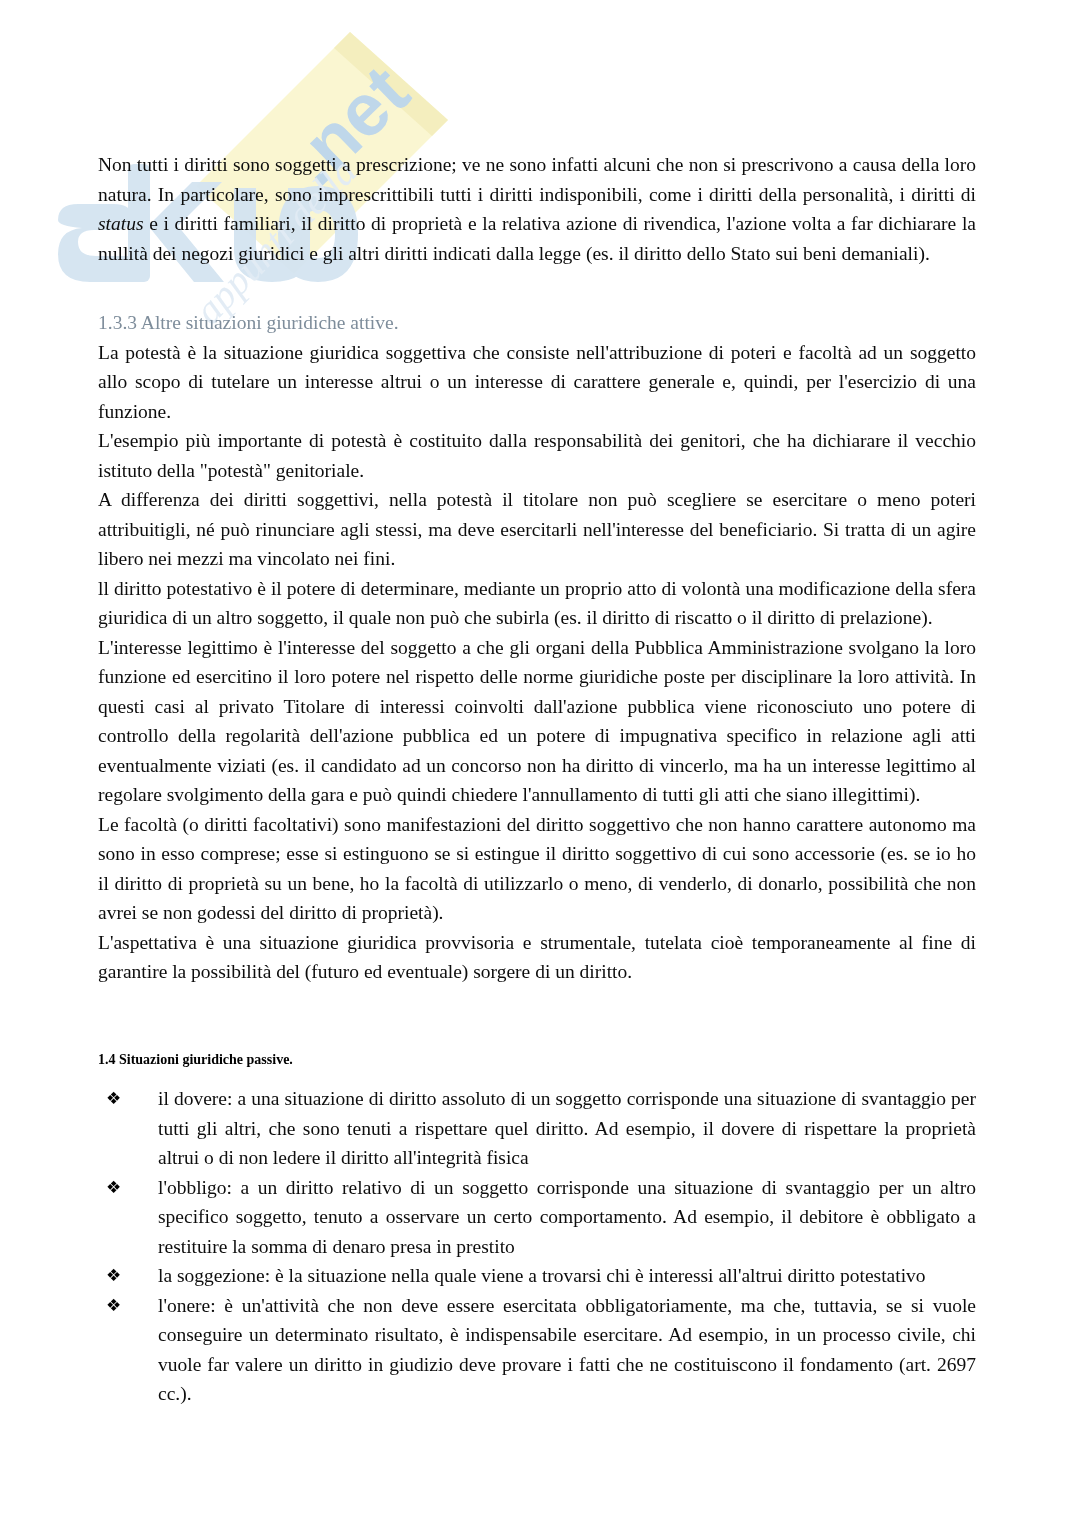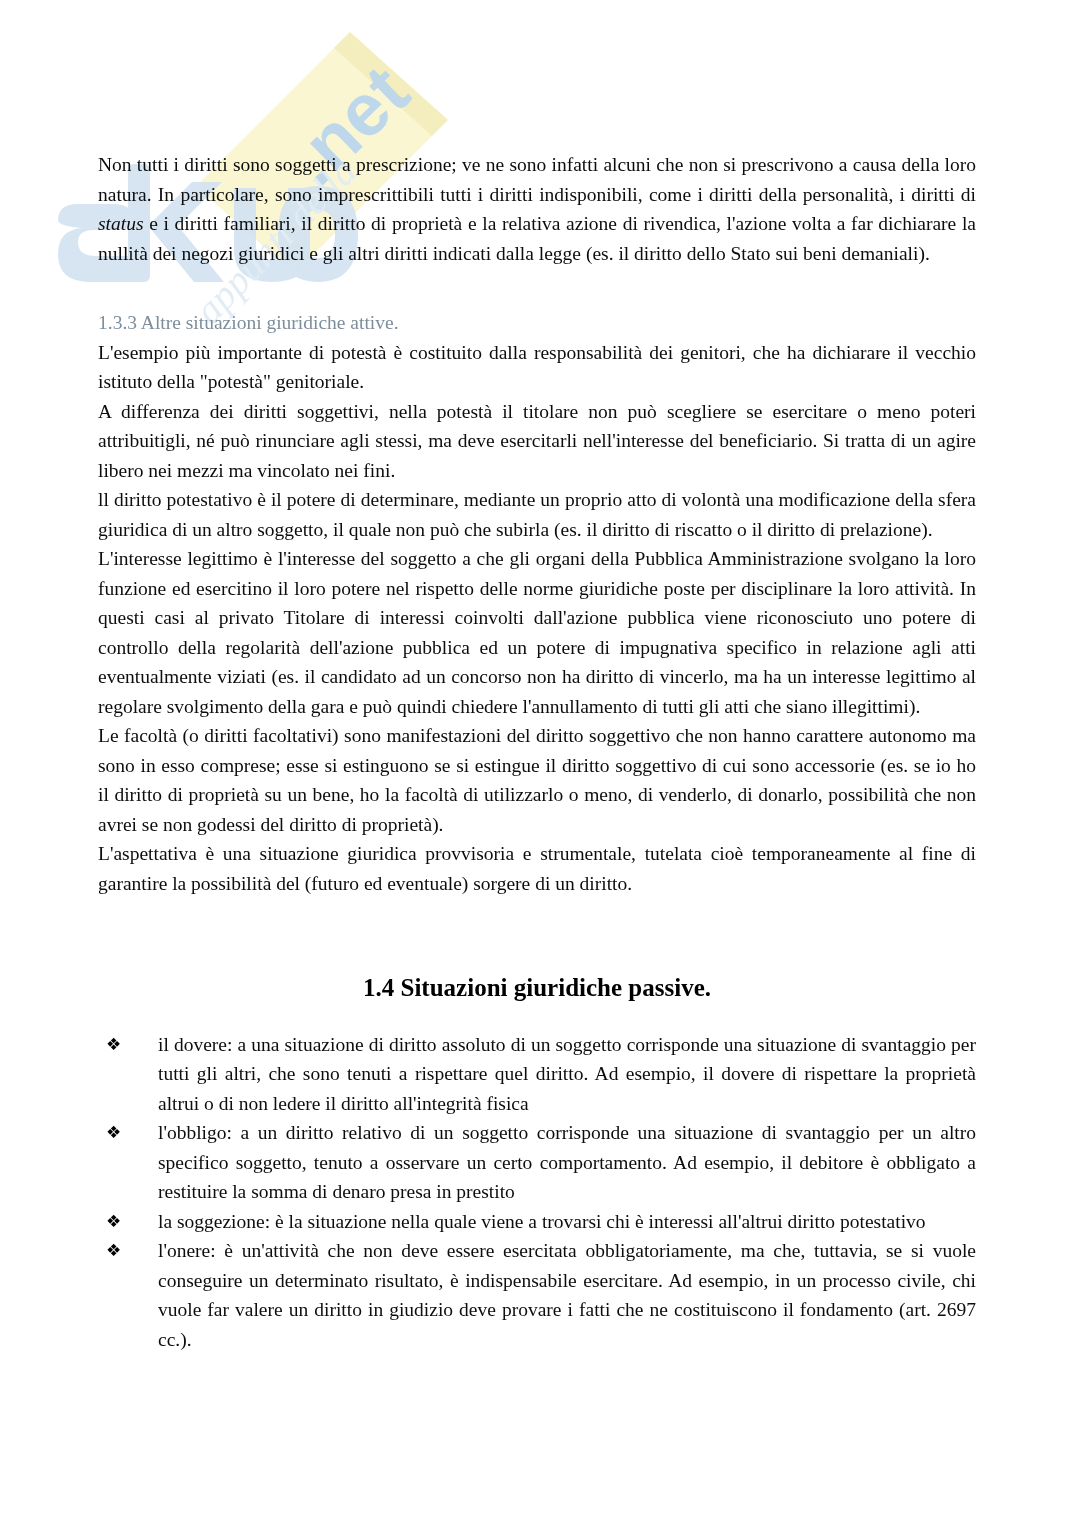--- a/index.html
+++ b/index.html
@@ -60,26 +60,26 @@
   h3.heading-muted {
     margin: 0;
     font-size: 19.5px;
     line-height: 29.5px;
     font-weight: normal;
     color: #7e8d9b;
     text-align: left;
   }
 
   h3.heading-dark {
-    margin: 17px;
-    font-size: 25px;
+    margin: 0;
+    font-size: 14px;
     line-height: 29.5px;
     font-weight: bold;
     color: #000000;
-    text-align: center;
+    text-align: left;
   }
 
   .italic { font-style: italic; }
 
   
   ul.bullets {
     margin: 0;
     padding: 0;
     list-style: none;
   }
@@ -140,20 +140,21 @@
   </div>
 
   <div class="content">
 
     <p class="para"><span>Non tutti i diritti sono soggetti a prescrizione; ve ne sono infatti alcuni che non si prescrivono a causa della loro natura. In particolare, sono imprescrittibili tutti i diritti indisponibili, come i diritti della personalità, i diritti di </span><span class="italic">status</span><span> e i diritti familiari, il diritto di proprietà e la relativa azione di rivendica, l'azione volta a far dichiarare la nullità dei negozi giuridici e gli altri diritti indicati dalla legge (es. il diritto dello Stato sui beni demaniali).</span></p>
 
     <div class="block-gap-lg"></div>
 
     <h3 class="heading-muted">1.3.3 Altre situazioni giuridiche attive.</h3>
 
+    <p class="para">La potestà è la situazione giuridica soggettiva che consiste nell'attribuzione di poteri e facoltà ad un soggetto allo scopo di tutelare un interesse altrui o un interesse di carattere generale e, quindi, per l'esercizio di una funzione.</p>
 
     <p class="para">L'esempio più importante di potestà è costituito dalla responsabilità dei genitori, che ha dichiarare il vecchio istituto della "potestà" genitoriale.</p>
 
     <p class="para">A differenza dei diritti soggettivi, nella potestà il titolare non può scegliere se esercitare o meno poteri attribuitigli, né può rinunciare agli stessi, ma deve esercitarli nell'interesse del beneficiario. Si tratta di un agire libero nei mezzi ma vincolato nei fini.</p>
 
     <p class="para">ll diritto potestativo è il potere di determinare, mediante un proprio atto di volontà una modificazione della sfera giuridica di un altro soggetto, il quale non può che subirla (es. il diritto di riscatto o il diritto di prelazione).</p>
 
     <p class="para">L'interesse legittimo è l'interesse del soggetto a che gli organi della Pubblica Amministrazione svolgano la loro funzione ed esercitino il loro potere nel rispetto delle norme giuridiche poste per disciplinare la loro attività. In questi casi al privato Titolare di interessi coinvolti dall'azione pubblica viene riconosciuto uno potere di controllo della regolarità dell'azione pubblica ed un potere di impugnativa specifico in relazione agli atti eventualmente viziati (es. il candidato ad un concorso non ha diritto di vincerlo, ma ha un interesse legittimo al regolare svolgimento della gara e può quindi chiedere l'annullamento di tutti gli atti che siano illegittimi).</p>
 
     <p class="para">Le facoltà (o diritti facoltativi) sono manifestazioni del diritto soggettivo che non hanno carattere autonomo ma sono in esso comprese; esse si estinguono se si estingue il diritto soggettivo di cui sono accessorie (es. se io ho il diritto di proprietà su un bene, ho la facoltà di utilizzarlo o meno, di venderlo, di donarlo, possibilità che non avrei se non godessi del diritto di proprietà).</p>

